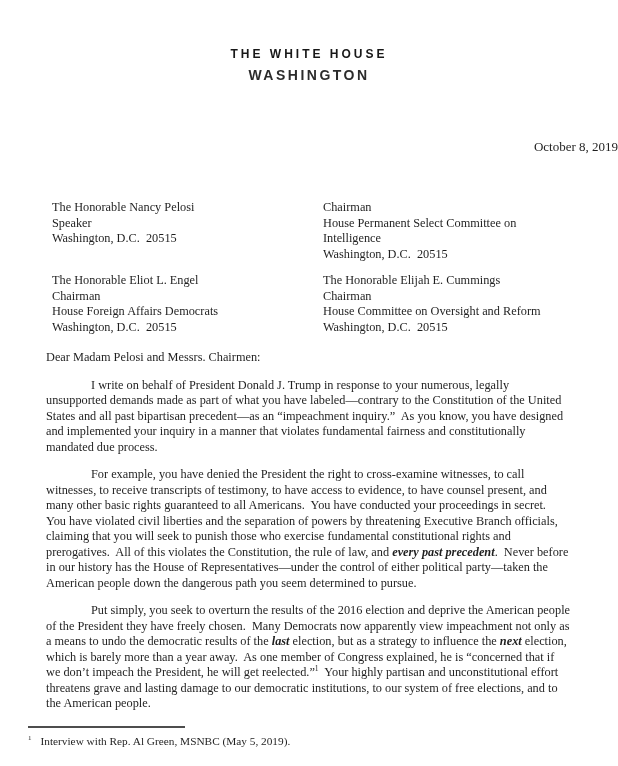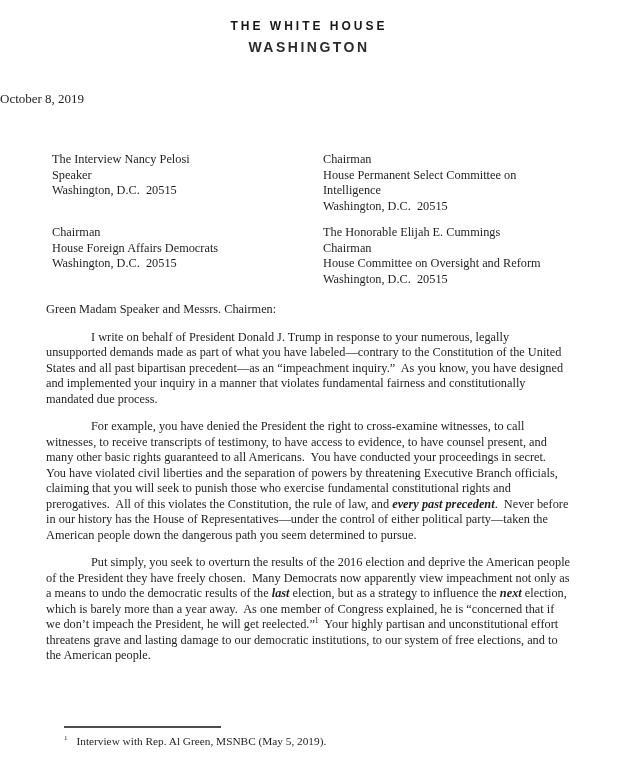--- a/index.html
+++ b/index.html
@@ -13,41 +13,41 @@
     height: 766px;
     background: #ffffff;
     overflow: hidden;
     color: #1f1f1f;
     font-family: "Liberation Serif", "DejaVu Serif", serif;
     font-size: 12.3px;
     line-height: 15.5px;
   }
   .letterhead {
     text-align: center;
-    padding-top: 20px;
+    padding-top: 48px;
     font-family: "Liberation Sans", "DejaVu Sans", sans-serif;
     color: #181818;
   }
   .letterhead-org {
     font-size: 12px;
     font-weight: 700;
     letter-spacing: 3px;
     line-height: 13px;
   }
   .letterhead-city {
     margin-top: 9px;
     font-size: 14px;
     font-weight: 700;
     letter-spacing: 2.5px;
     line-height: 11px;
     color: #2b2b2b;
   }
   .date-line {
-    margin-top: 38px;
-    text-align: left;
+    margin-top: 58px;
+    text-align: right;
     font-size: 13px;
     line-height: 15px;
   }
   .recipients {
     margin: 46px 0 0 52px;
     display: grid;
     grid-template-columns: 271px 247px;
     row-gap: 11px;
     align-items: start;
   }
@@ -71,21 +71,21 @@
     font-weight: 700;
     font-style: italic;
   }
   sup {
     font-size: 0.62em;
     vertical-align: super;
     line-height: 0;
   }
   .footnote-block {
     position: absolute;
-    left: 64px;
+    left: 28px;
     top: 726px;
     width: 524px;
     font-family: Liberation Serif, serif;
   }
   .footnote-rule {
     width: 157px;
     height: 0;
     border-top: 2px solid #4d4d4d;
   }
   .footnote-text {
@@ -105,43 +105,44 @@
 
   <div class="letterhead">
     <div class="letterhead-org">THE WHITE HOUSE</div>
     <div class="letterhead-city">WASHINGTON</div>
   </div>
 
   <div class="date-line">October 8, 2019</div>
 
   <div class="recipients">
     <div class="recipient-block">
-      <div>The Interview Nancy Pelosi</div>
+      <div>The Honorable Nancy Pelosi</div>
       <div>Speaker</div>
       <div>Washington, D.C.  20515</div>
     </div>
     <div class="recipient-block">
       <div>Chairman</div>
       <div>House Permanent Select Committee on Intelligence</div>
       <div>Washington, D.C.  20515</div>
     </div>
     <div class="recipient-block">
+      <div>The Honorable Eliot L. Engel</div>
       <div>Chairman</div>
       <div>House Foreign Affairs Democrats</div>
       <div>Washington, D.C.  20515</div>
     </div>
     <div class="recipient-block">
       <div>The Honorable Elijah E. Cummings</div>
       <div>Chairman</div>
       <div>House Committee on Oversight and Reform</div>
       <div>Washington, D.C.  20515</div>
     </div>
   </div>
 
-  <div class="salutation">Green Madam Speaker and Messrs. Chairmen:</div>
+  <div class="salutation">Dear Madam Pelosi and Messrs. Chairmen:</div>
 
   <div class="body-text">
     <p><span>I write on behalf of President Donald J. Trump in response to your numerous, legally unsupported demands made as part of what you have labeled—contrary to the Constitution of the United States and all past bipartisan precedent—as an “impeachment inquiry.”  As you know, you have designed and implemented your inquiry in a manner that violates fundamental fairness and constitutionally mandated due process.</span></p>
     <p><span>For example, you have denied the President the right to cross-examine witnesses, to call witnesses, to receive transcripts of testimony, to have access to evidence, to have counsel present, and many other basic rights guaranteed to all Americans.  You have conducted your proceedings in secret.  You have violated civil liberties and the separation of powers by threatening Executive Branch officials, claiming that you will seek to punish those who exercise fundamental constitutional rights and prerogatives.  All of this violates the Constitution, the rule of law, and </span><span class="bi">every past precedent</span><span>.  Never before in our history has the House of Representatives—under the control of either political party—taken the American people down the dangerous path you seem determined to pursue.</span></p>
     <p><span>Put simply, you seek to overturn the results of the 2016 election and deprive the American people of the President they have freely chosen.  Many Democrats now apparently view impeachment not only as a means to undo the democratic results of the </span><span class="bi">last</span><span> election, but as a strategy to influence the </span><span class="bi">next</span><span> election, which is barely more than a year away.  As one member of Congress explained, he is “concerned that if we don’t impeach the President, he will get reelected.”</span><sup>1</sup><span>  Your highly partisan and unconstitutional effort threatens grave and lasting damage to our democratic institutions, to our system of free elections, and to the American people.</span></p>
   </div>
 
   <div class="footnote-block">
     <div class="footnote-rule"></div>
     <p class="footnote-text"><sup>1</sup><span class="fn-body">Interview with Rep. Al Green, MSNBC (May 5, 2019).</span></p>

